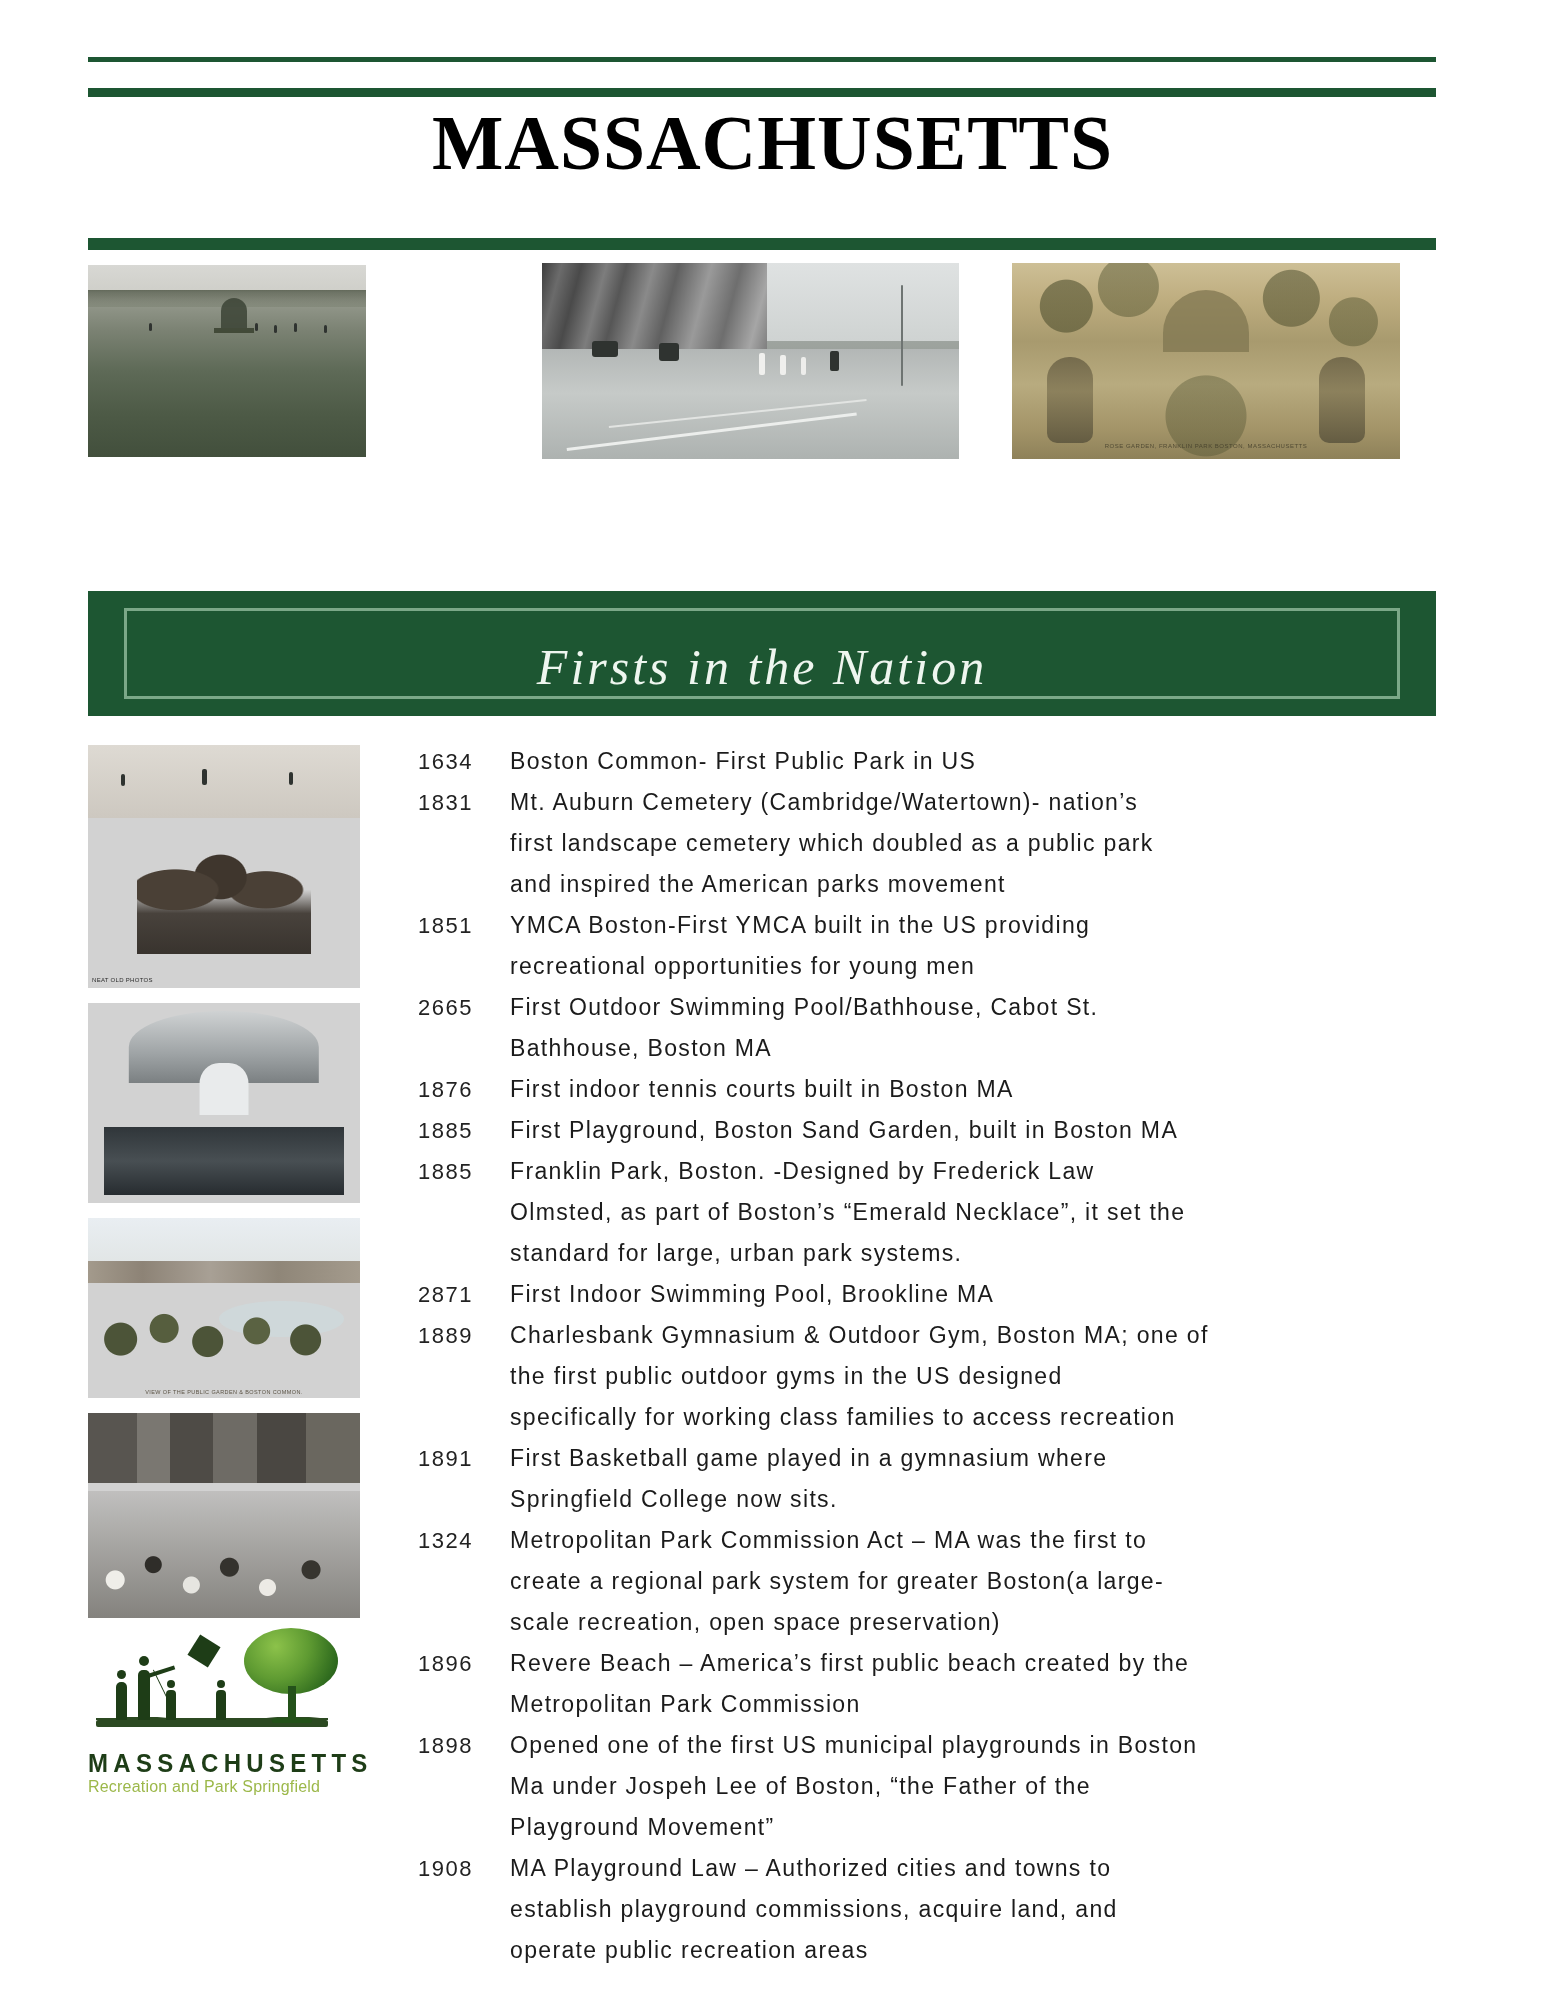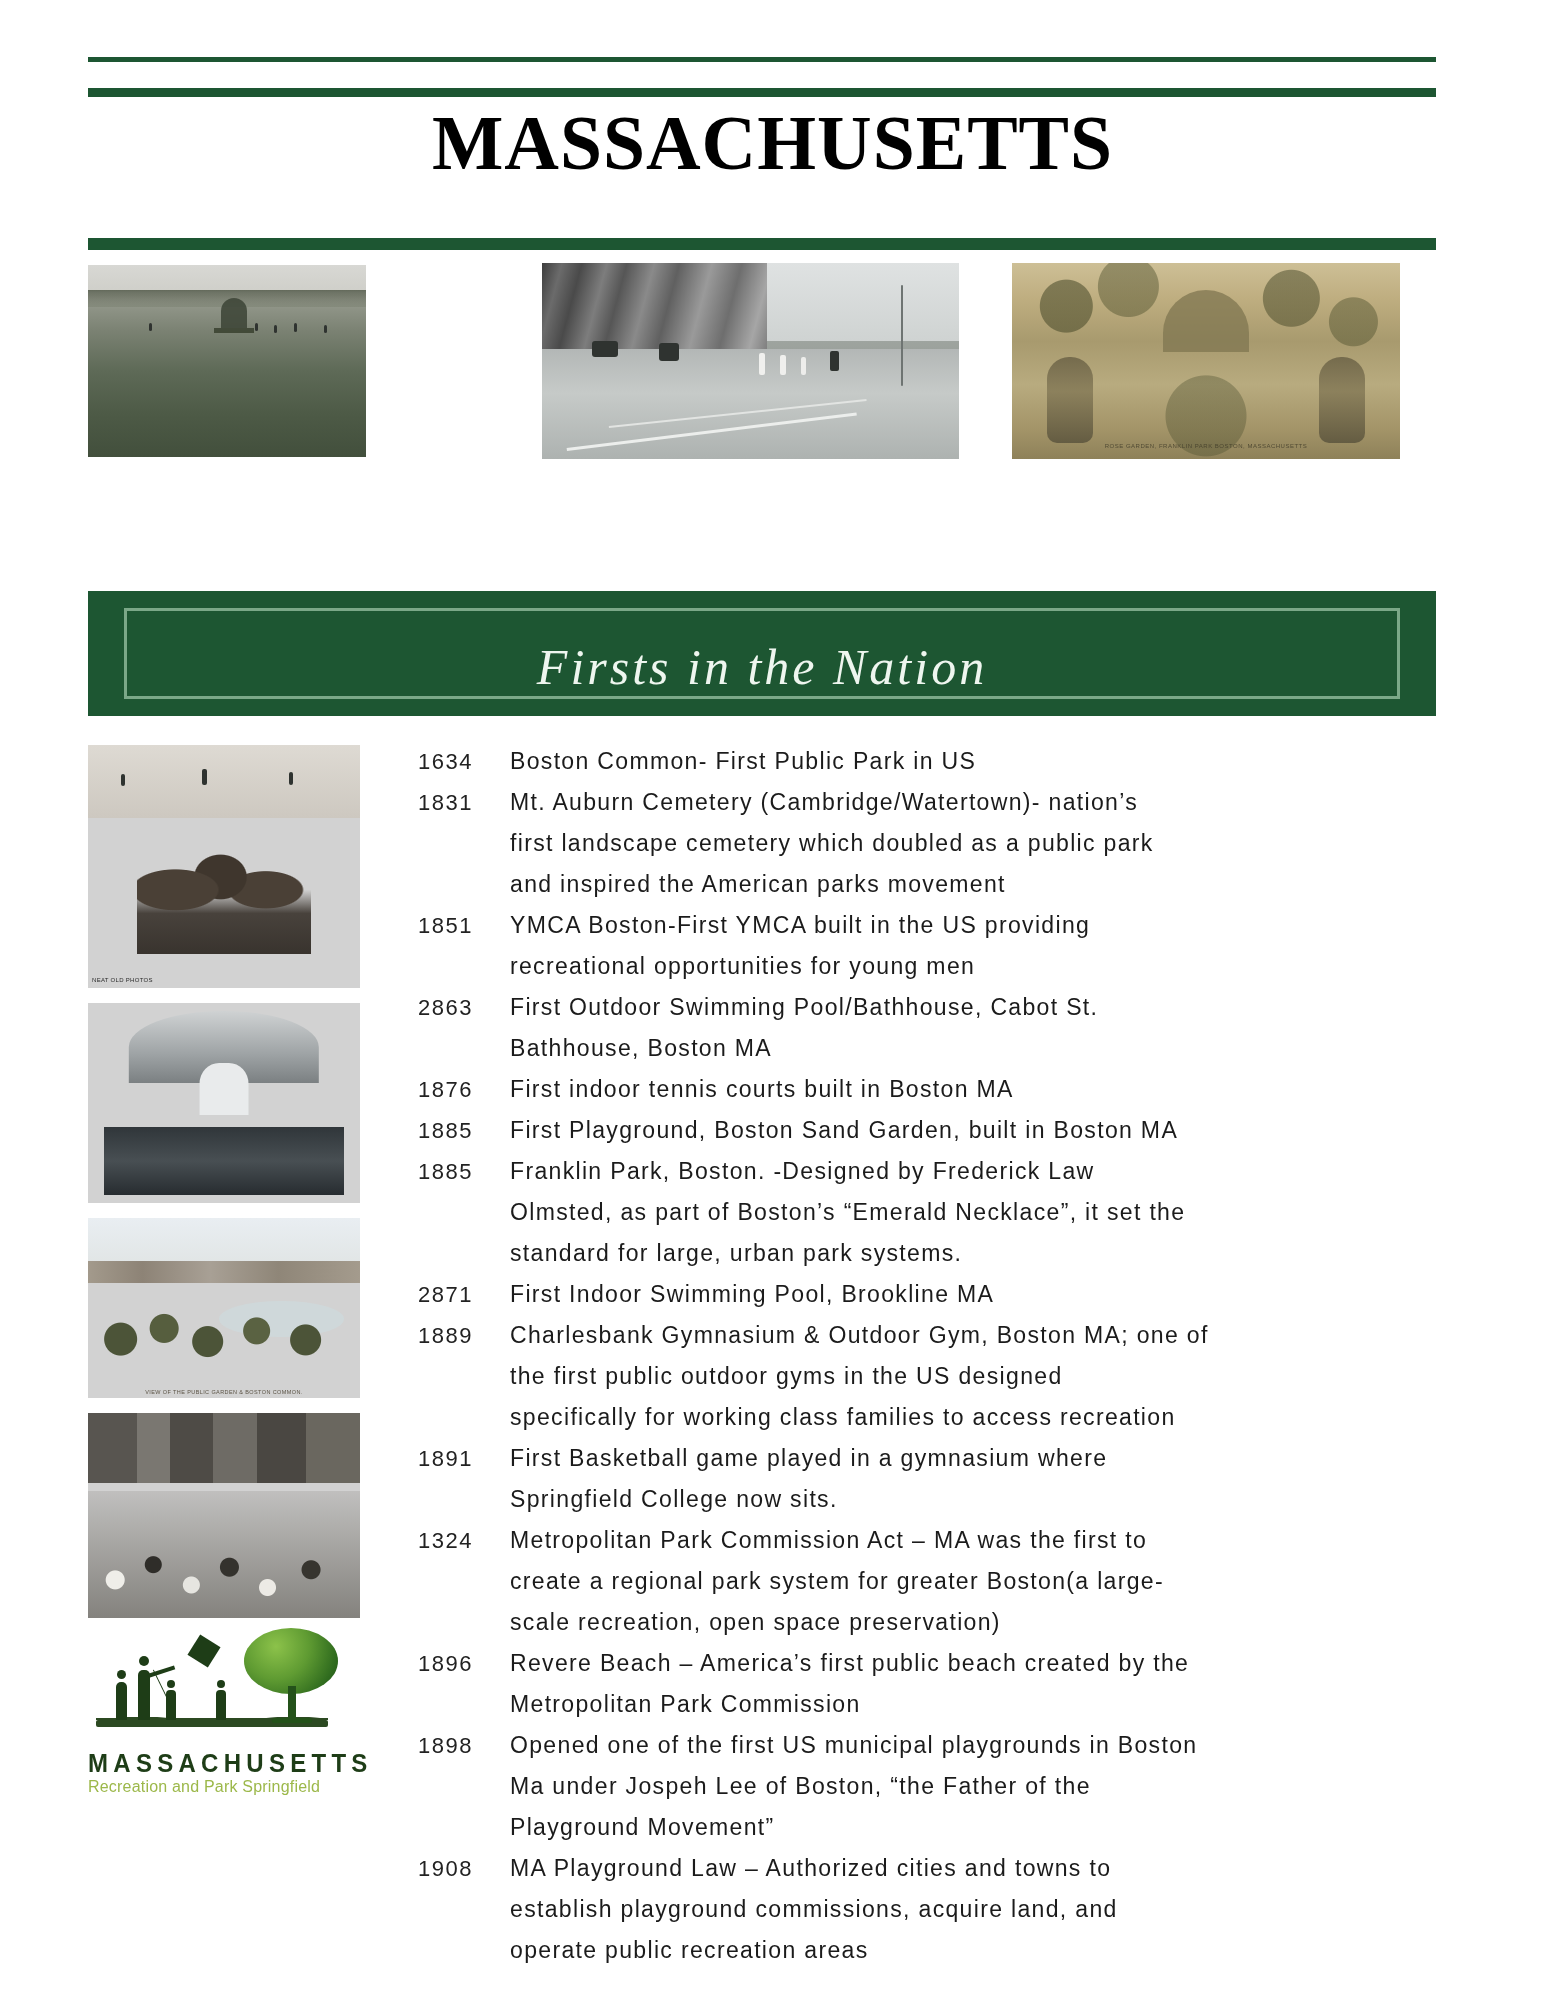--- a/index.html
+++ b/index.html
@@ -388,21 +388,21 @@
         <div class="tl-text">Mt. Auburn Cemetery  (Cambridge/Watertown)- nation’s
 first landscape cemetery which doubled as a public park
 and inspired the American parks movement</div>
       </div>
       <div class="tl-row">
         <div class="tl-year">1851</div>
         <div class="tl-text">YMCA Boston-First YMCA built in the US providing
 recreational opportunities for young men</div>
       </div>
       <div class="tl-row">
-        <div class="tl-year">2863</div>
+        <div class="tl-year">2665</div>
         <div class="tl-text">First Outdoor Swimming Pool/Bathhouse, Cabot St.
 Bathhouse, Boston MA</div>
       </div>
       <div class="tl-row">
         <div class="tl-year">1876</div>
         <div class="tl-text">First indoor tennis courts built in Boston MA</div>
       </div>
       <div class="tl-row">
         <div class="tl-year">1885</div>
         <div class="tl-text">First Playground, Boston Sand Garden, built in Boston MA</div>

